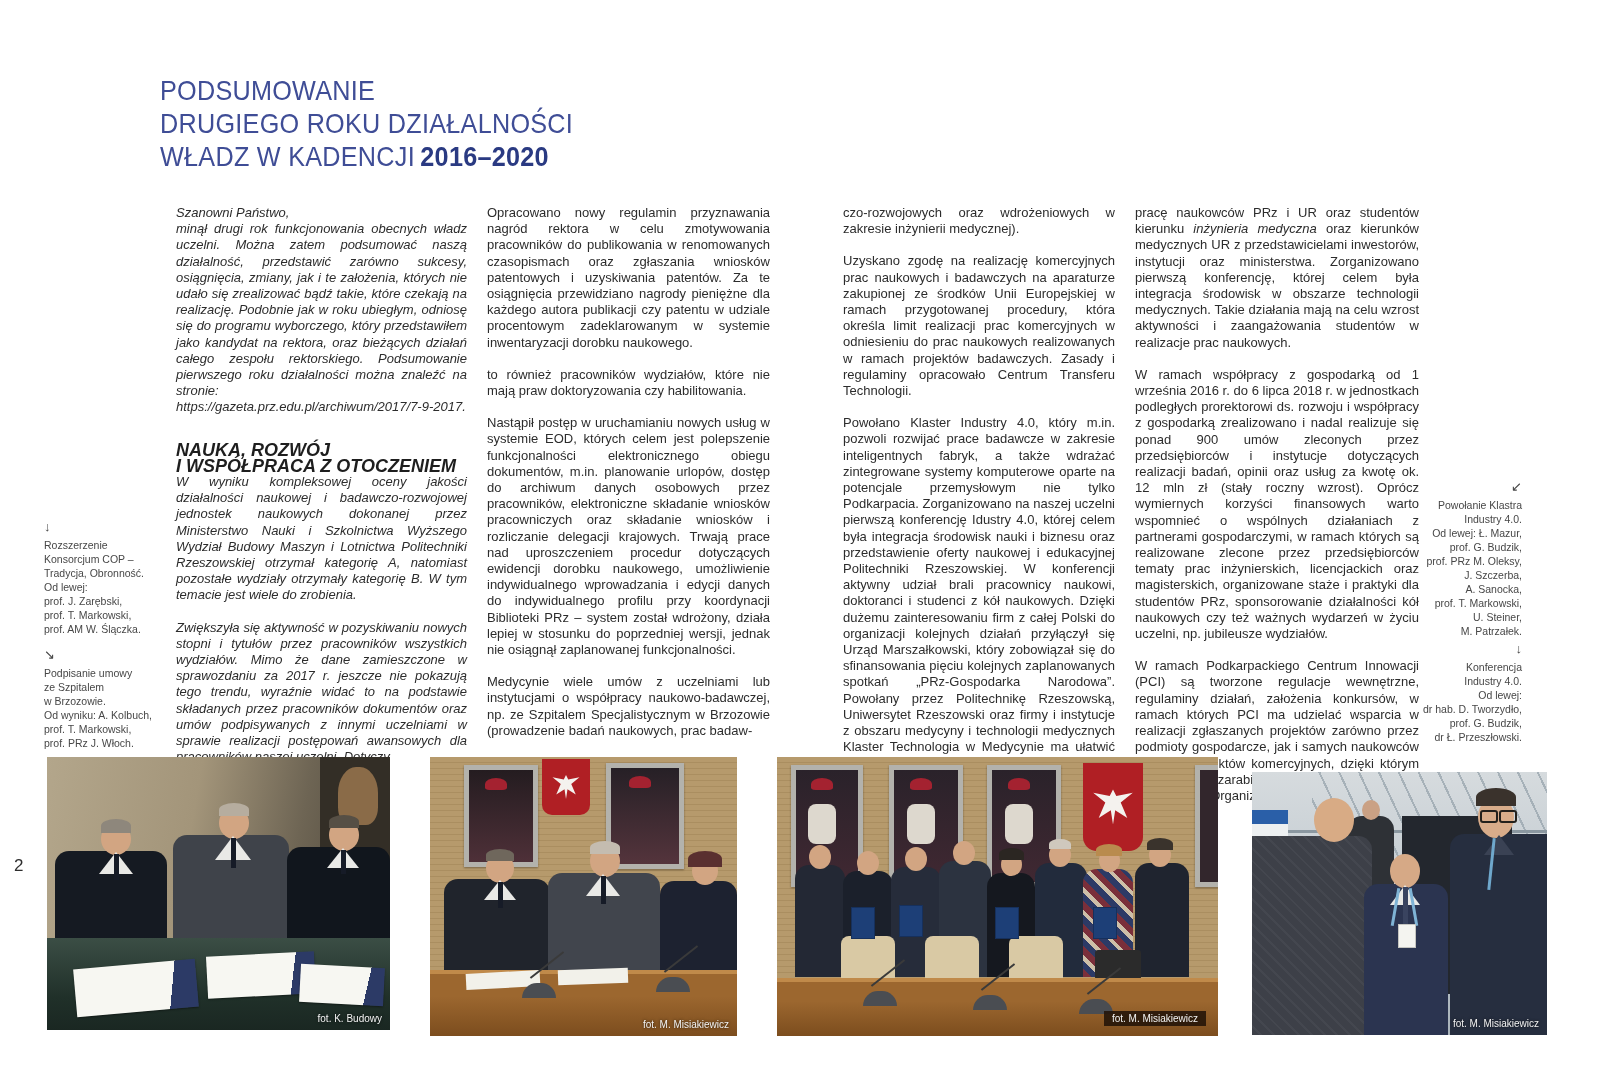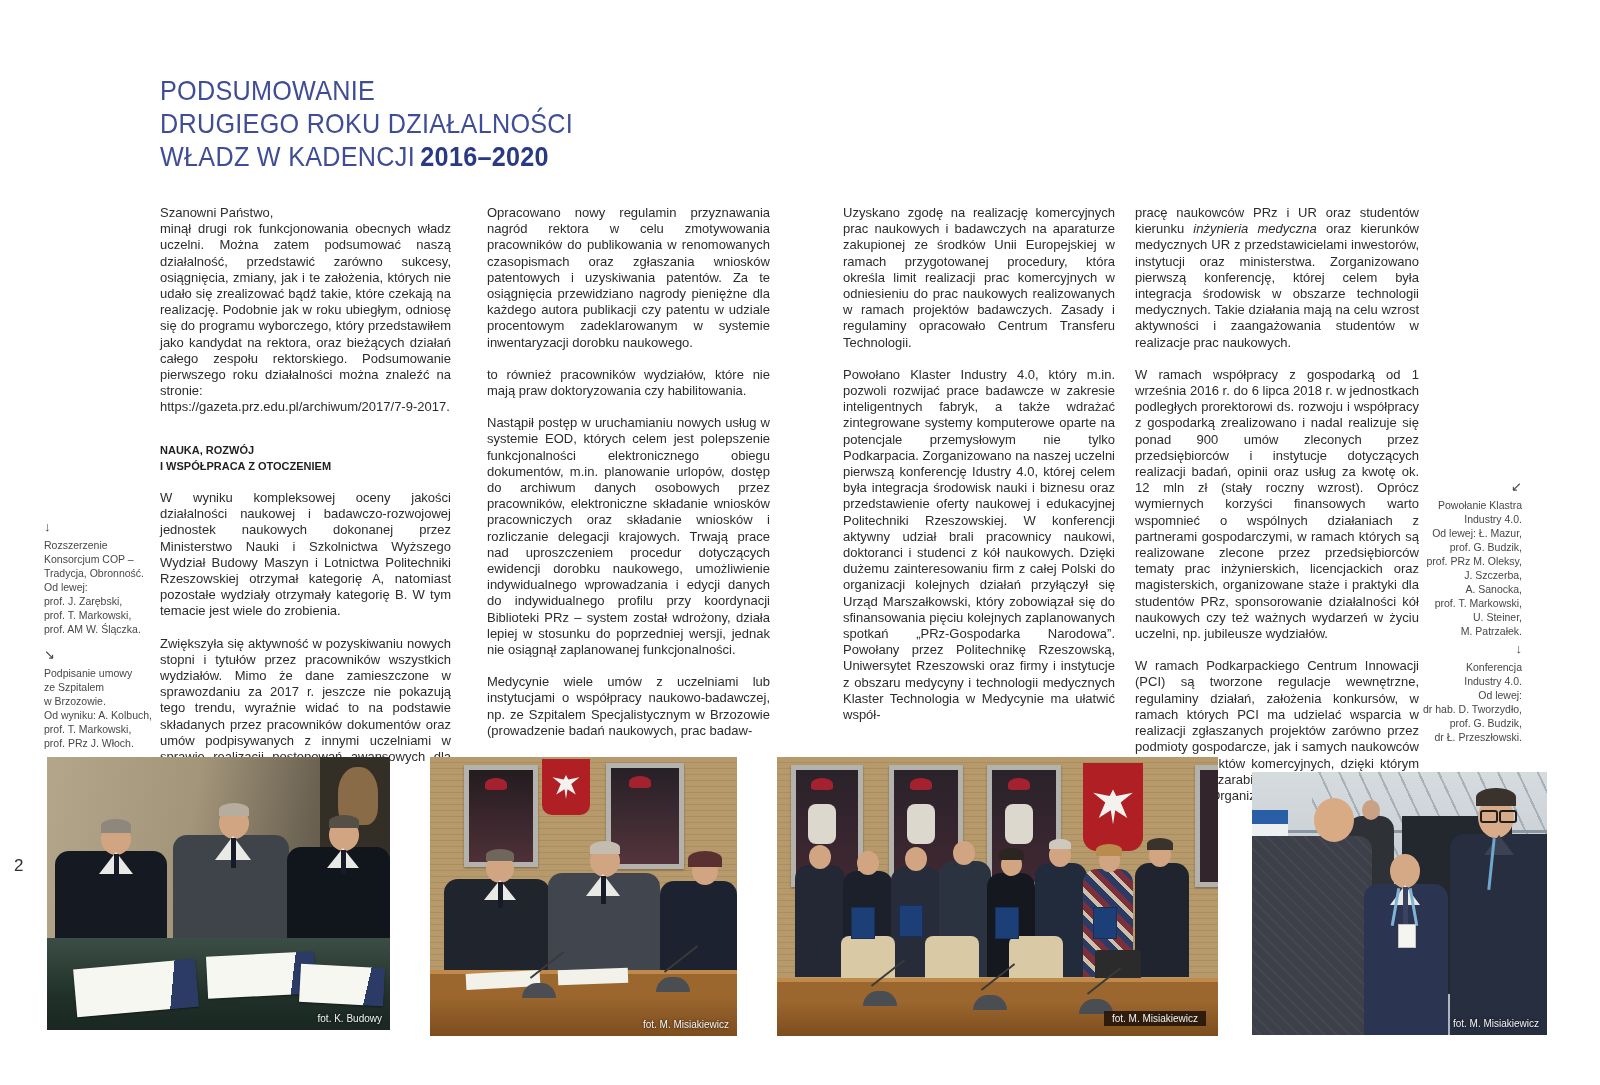--- a/index.html
+++ b/index.html
@@ -10,22 +10,22 @@
   
   .title{position:absolute;left:160px;top:74px;transform:scaleX(.9);transform-origin:0 0;
          color:#3f4d96;font-size:28px;line-height:33px;letter-spacing:.3px;white-space:nowrap;}
   .title .yr{font-weight:700;color:#2a3a82;margin-left:6px;}
 
   
   .col{position:absolute;top:205px;font-size:13px;line-height:16.2px;text-align:justify;color:#2c2c2c;}
   .col p{margin:0 0 16px 0;}
   .col p:last-child{margin-bottom:0;}
   .salut{margin:0;}
-  .subhead{font-size:11px;line-height:16.2px;font-weight:700;color:#1e1e1e;
-           margin:26px 0 16px 0;white-space:pre-line;text-align:left;}
+  .subhead{font-size:18px;line-height:16.2px;font-weight:700;color:#1e1e1e;
+           margin:26px 0 0 0;white-space:pre-line;text-align:left;}
 
   
   .sidecap{position:absolute;font-size:10.5px;line-height:14px;color:#474747;}
   .sidecap .arr{display:block;font-size:13px;margin-bottom:4px;color:#474747;}
   .sidecap .cap-text{white-space:pre-line;}
   .sidecap.leftcap{left:44px;width:108px;text-align:left;}
   .sidecap.rightcap{right:78px;width:126px;text-align:right;}
 
   
   .pagenum{position:absolute;font-size:17px;color:#2e2e2e;}
@@ -60,37 +60,38 @@
 
   <div class="pagenum" style="left:14px;top:856px;">2</div>
   <div class="pagenum" style="left:1538px;top:856px;">3</div>
 
   <header class="title">
     <div>PODSUMOWANIE</div>
     <div>DRUGIEGO ROKU DZIAŁALNOŚCI</div>
     <div><span>WŁADZ W KADENCJI</span><span class="yr">2016–2020</span></div>
   </header>
 
-  <section class="col" style="left:160px;width:291px;">
+  <section class="col" style="left:176px;width:291px;font-style:italic;">
     <div class="salut">Szanowni Państwo,</div>
     <p>minął drugi rok funkcjonowania obecnych władz uczelni. Można zatem podsumować naszą działalność, przedstawić zarówno sukcesy, osiągnięcia, zmiany, jak i te założenia, których nie udało się zrealizować bądź takie, które czekają na realizację. Podobnie jak w roku ubiegłym, odniosę się do programu wyborczego, który przedstawiłem jako kandydat na rektora, oraz bieżących działań całego zespołu rektorskiego. Podsumowanie pierwszego roku działalności można znaleźć na stronie: https://gazeta.prz.edu.pl/archiwum/2017/7-9-2017.</p>
     <h3 class="subhead">NAUKA, ROZWÓJ
 I WSPÓŁPRACA Z OTOCZENIEM</h3>
     <p>W wyniku kompleksowej oceny jakości działalności naukowej i badawczo-rozwojowej jednostek naukowych dokonanej przez Ministerstwo Nauki i Szkolnictwa Wyższego Wydział Budowy Maszyn i Lotnictwa Politechniki Rzeszowskiej otrzymał kategorię A, natomiast pozostałe wydziały otrzymały kategorię B. W tym temacie jest wiele do zrobienia.</p>
     <p>Zwiększyła się aktywność w pozyskiwaniu nowych stopni i tytułów przez pracowników wszystkich wydziałów. Mimo że dane zamieszczone w sprawozdaniu za 2017 r. jeszcze nie pokazują tego trendu, wyraźnie widać to na podstawie składanych przez pracowników dokumentów oraz umów podpisywanych z innymi uczelniami w sprawie realizacji postępowań awansowych dla pracowników naszej uczelni. Dotyczy</p>
   </section>
 
   <section class="col" style="left:487px;width:283px;">
     <p>Opracowano nowy regulamin przyznawania nagród rektora w celu zmotywowania pracowników do publikowania w renomowanych czasopismach oraz zgłaszania wniosków patentowych i uzyskiwania patentów. Za te osiągnięcia przewidziano nagrody pieniężne dla każdego autora publikacji czy patentu w udziale procentowym zadeklarowanym w systemie inwentaryzacji dorobku naukowego.</p>
     <p>to również pracowników wydziałów, które nie mają praw doktoryzowania czy habilitowania.</p>
     <p>Nastąpił postęp w uruchamianiu nowych usług w systemie EOD, których celem jest polepszenie funkcjonalności elektronicznego obiegu dokumentów, m.in. planowanie urlopów, dostęp do archiwum danych osobowych przez pracowników, elektroniczne składanie wniosków pracowniczych oraz składanie wniosków i rozliczanie delegacji krajowych. Trwają prace nad uproszczeniem procedur dotyczących ewidencji dorobku naukowego, umożliwienie indywidualnego wprowadzania i edycji danych do indywidualnego profilu przy koordynacji Biblioteki PRz – system został wdrożony, działa lepiej w stosunku do poprzedniej wersji, jednak nie osiągnął zaplanowanej funkcjonalności.</p>
     <p>Medycynie wiele umów z uczelniami lub instytucjami o współpracy naukowo-badawczej, np. ze Szpitalem Specjalistycznym w Brzozowie (prowadzenie badań naukowych, prac badaw-</p>
   </section>
 
   <section class="col" style="left:843px;width:272px;">
+    <p>czo-rozwojowych oraz wdrożeniowych w zakresie inżynierii medycznej).</p>
     <p>Uzyskano zgodę na realizację komercyjnych prac naukowych i badawczych na aparaturze zakupionej ze środków Unii Europejskiej w ramach przygotowanej procedury, która określa limit realizacji prac komercyjnych w odniesieniu do prac naukowych realizowanych w ramach projektów badawczych. Zasady i regulaminy opracowało Centrum Transferu Technologii.</p>
     <p>Powołano Klaster Industry 4.0, który m.in. pozwoli rozwijać prace badawcze w zakresie inteligentnych fabryk, a także wdrażać zintegrowane systemy komputerowe oparte na potencjale przemysłowym nie tylko Podkarpacia. Zorganizowano na naszej uczelni pierwszą konferencję Idustry 4.0, której celem była integracja środowisk nauki i biznesu oraz przedstawienie oferty naukowej i edukacyjnej Politechniki Rzeszowskiej. W konferencji aktywny udział brali pracownicy naukowi, doktoranci i studenci z kół naukowych. Dzięki dużemu zainteresowaniu firm z całej Polski do organizacji kolejnych działań przyłączył się Urząd Marszałkowski, który zobowiązał się do sfinansowania pięciu kolejnych zaplanowanych spotkań „PRz-Gospodarka Narodowa”. Powołany przez Politechnikę Rzeszowską, Uniwersytet Rzeszowski oraz firmy i instytucje z obszaru medycyny i technologii medycznych Klaster Technologia w Medycynie ma ułatwić współ-</p>
   </section>
 
   <section class="col" style="left:1135px;width:284px;">
     <p><span>pracę naukowców PRz i UR oraz studentów kierunku </span><i>inżynieria medyczna</i><span> oraz kierunków medycznych UR z przedstawicielami inwestorów, instytucji oraz ministerstwa. Zorganizowano pierwszą konferencję, której celem była integracja środowisk w obszarze technologii medycznych. Takie działania mają na celu wzrost aktywności i zaangażowania studentów w realizacje prac naukowych.</span></p>
     <p>W ramach współpracy z gospodarką od 1 września 2016 r. do 6 lipca 2018 r. w jednostkach podległych prorektorowi ds. rozwoju i współpracy z gospodarką zrealizowano i nadal realizuje się ponad 900 umów zleconych przez przedsiębiorców i instytucje dotyczących realizacji badań, opinii oraz usług za kwotę ok. 12 mln zł (stały roczny wzrost). Oprócz wymiernych korzyści finansowych warto wspomnieć o wspólnych działaniach z partnerami gospodarczymi, w ramach których są realizowane zlecone przez przedsiębiorców tematy prac inżynierskich, licencjackich oraz magisterskich, organizowane staże i praktyki dla studentów PRz, sponsorowanie działalności kół naukowych czy też ważnych wydarzeń w życiu uczelni, np. jubileusze wydziałów.</p>
     <p>W ramach Podkarpackiego Centrum Innowacji (PCI) są tworzone regulacje wewnętrzne, regulaminy działań, założenia konkursów, w ramach których PCI ma udzielać wsparcia w realizacji zgłaszanych projektów zarówno przez podmioty gospodarcze, jak i samych naukowców (dotyczy projektów komercyjnych, dzięki którym PCI może zarabiać fundusze na kolejne działania). Organizowane są cotygodniowe spotkania ro-</p>
   </section>
 

